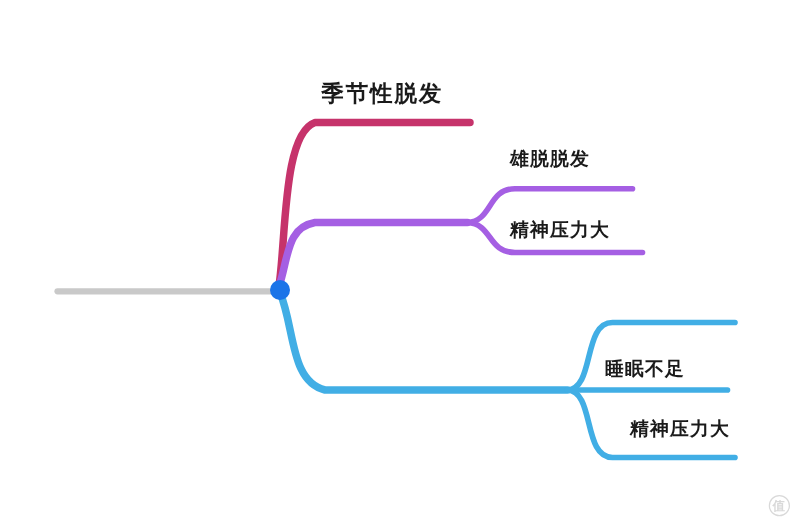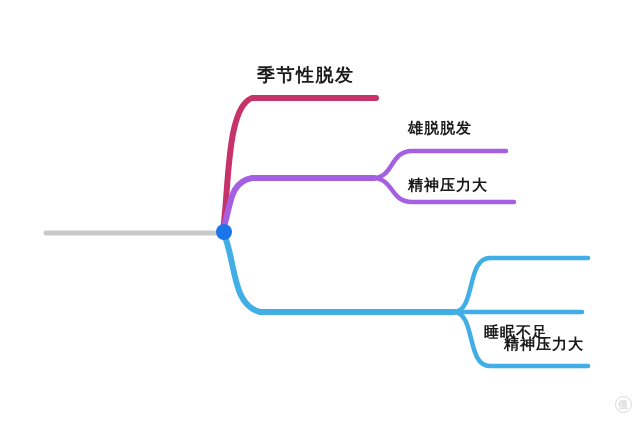--- a/index.html
+++ b/index.html
@@ -32,21 +32,21 @@
   .lvl-main   { font-size: 18px; letter-spacing: 1.5px; }
   .lvl-sub    { font-size: 15px; letter-spacing: 1px; }
 
   .pos-root      { left: 70px;  top: 200px; }
   .pos-seasonal  { left: 257px; top: 66px; }
   .pos-genetic   { left: 253px; top: 147px; }
   .pos-male      { left: 408px; top: 106px; margin-top: 14px; }
   .pos-seborrheic{ left: 408px; top: 177px; }
   .pos-lifestyle { left: 258px; top: 285px; }
   .pos-diet      { left: 484px; top: 234px; }
-  .pos-sleep     { left: 484px; top: 288px; margin-top: 36px; }
+  .pos-sleep     { left: 484px; top: 288px; }
   .pos-stress    { left: 504px; top: 336px; }
 
   .watermark {
     position: absolute;
     right: 8px;
     bottom: 8px;
     display: flex;
     align-items: center;
     gap: 5px;
     color: #d9d9d9;

